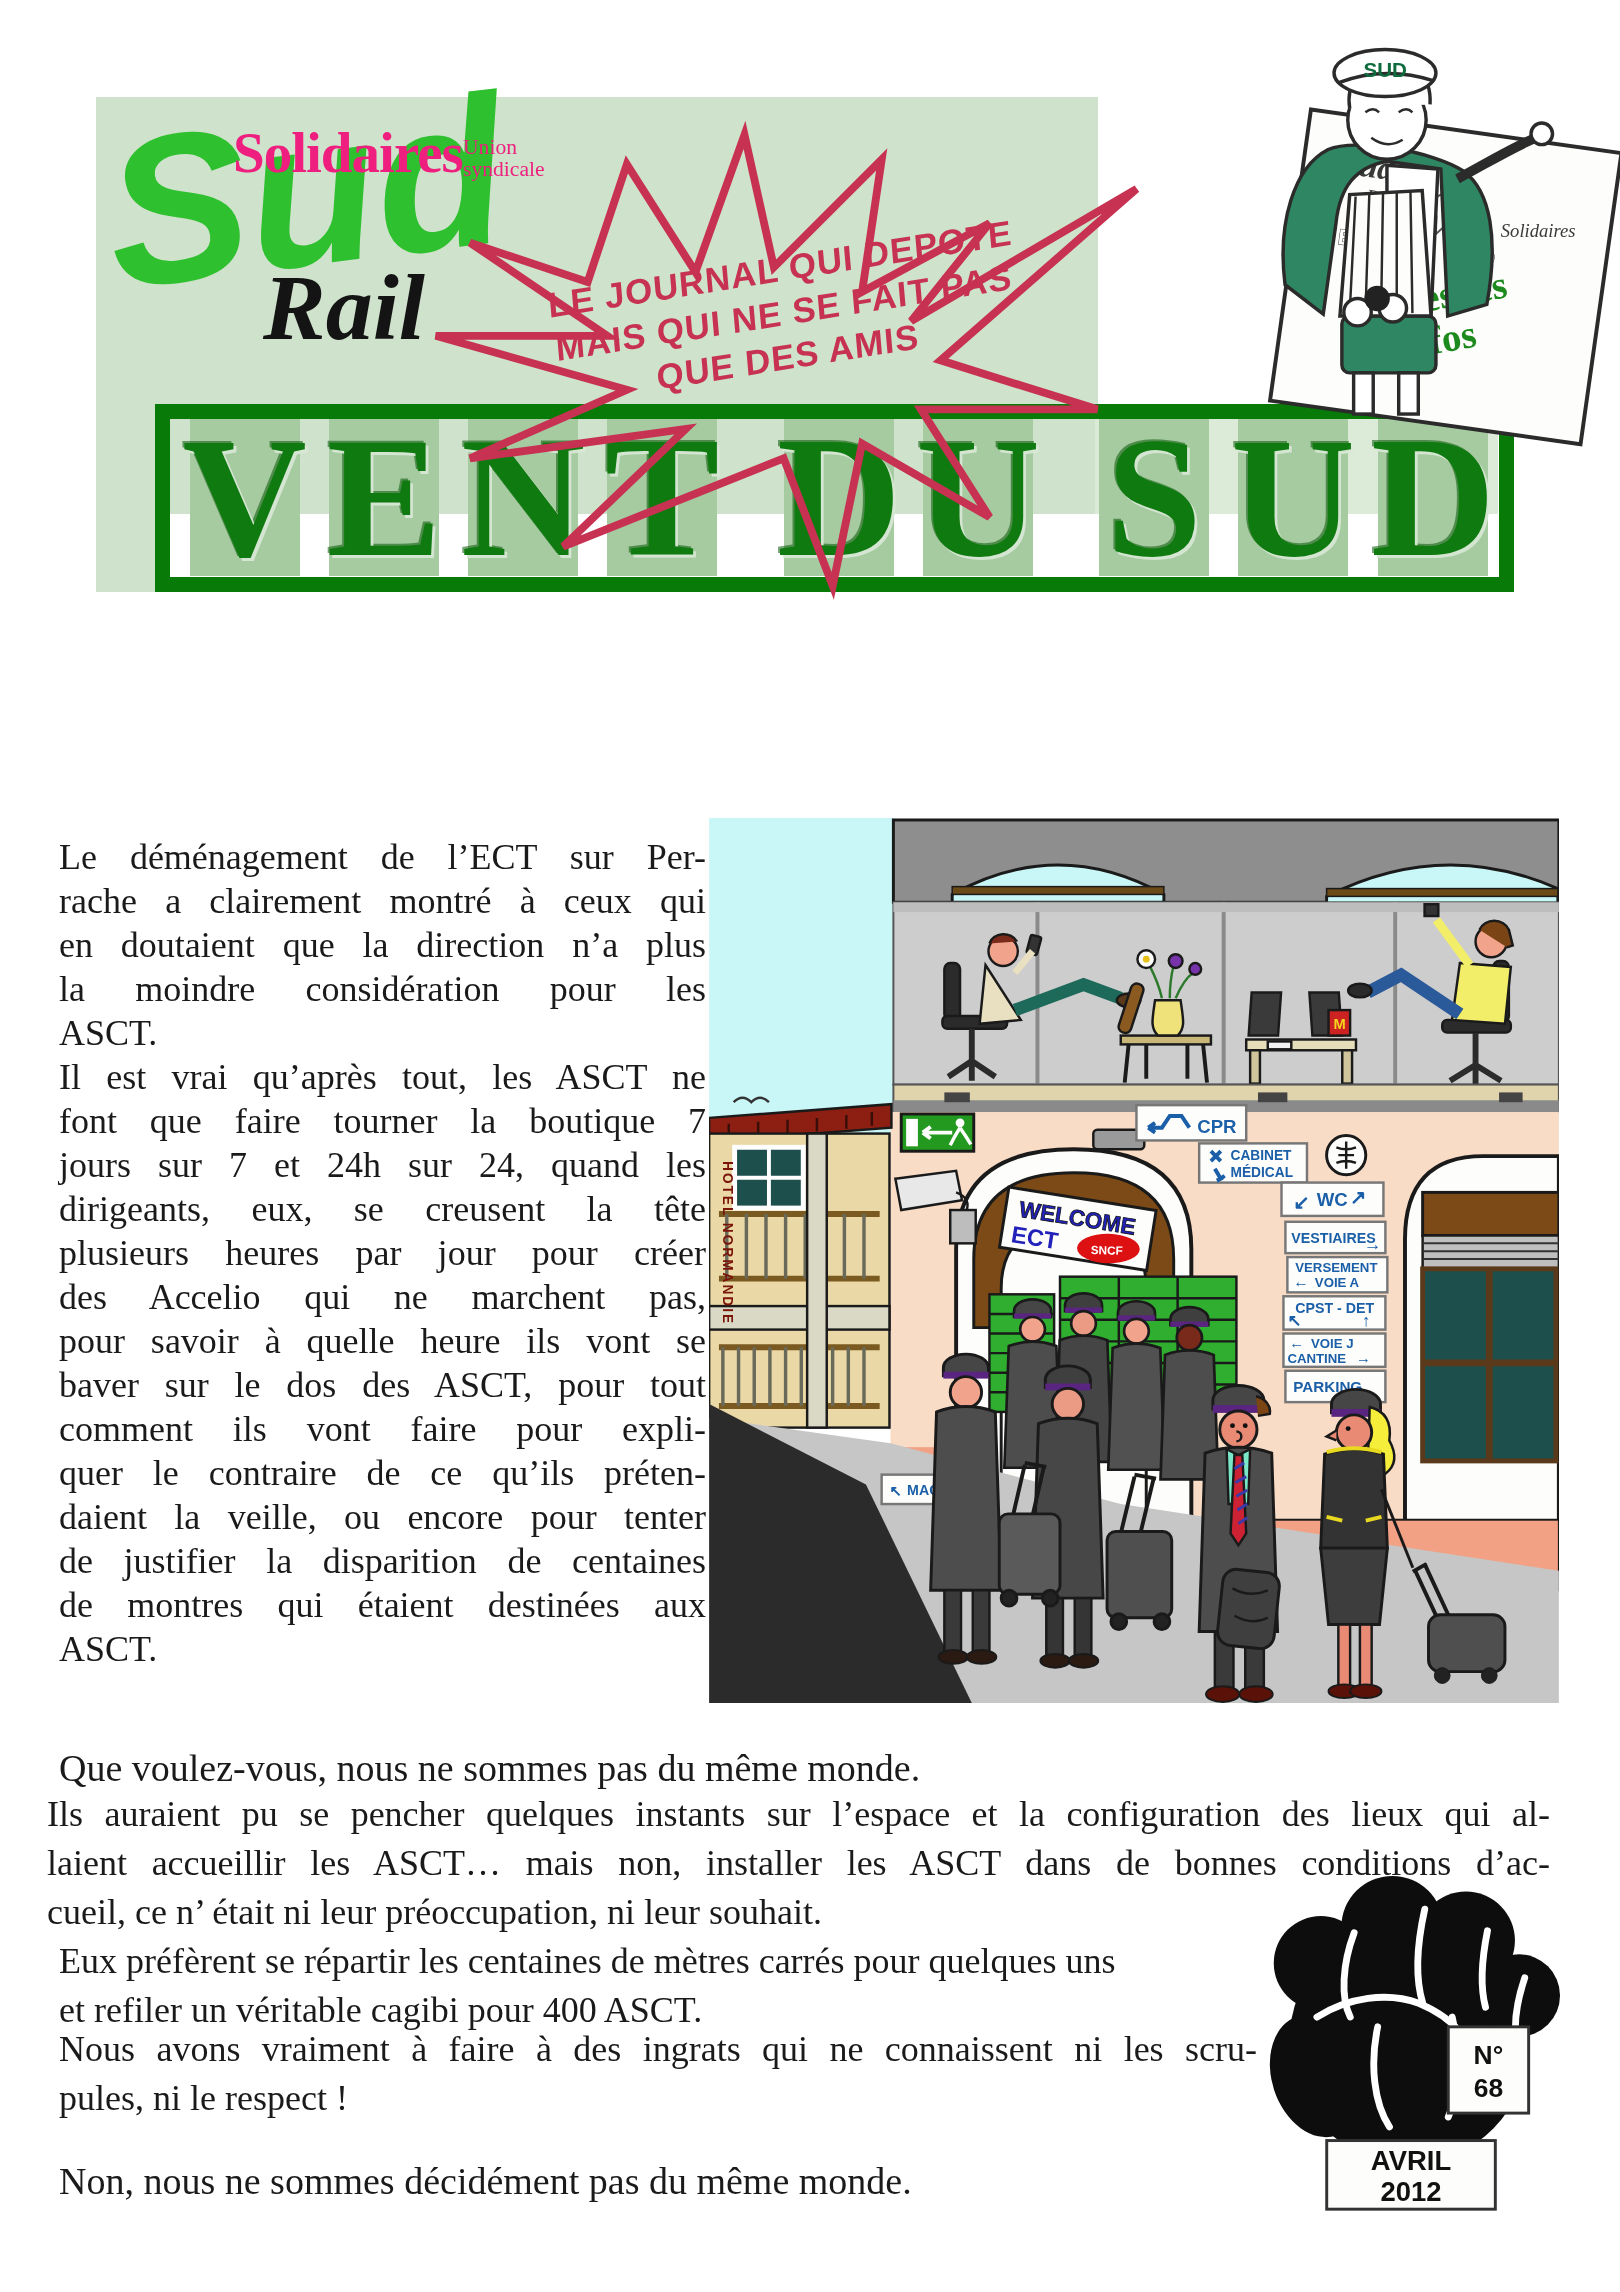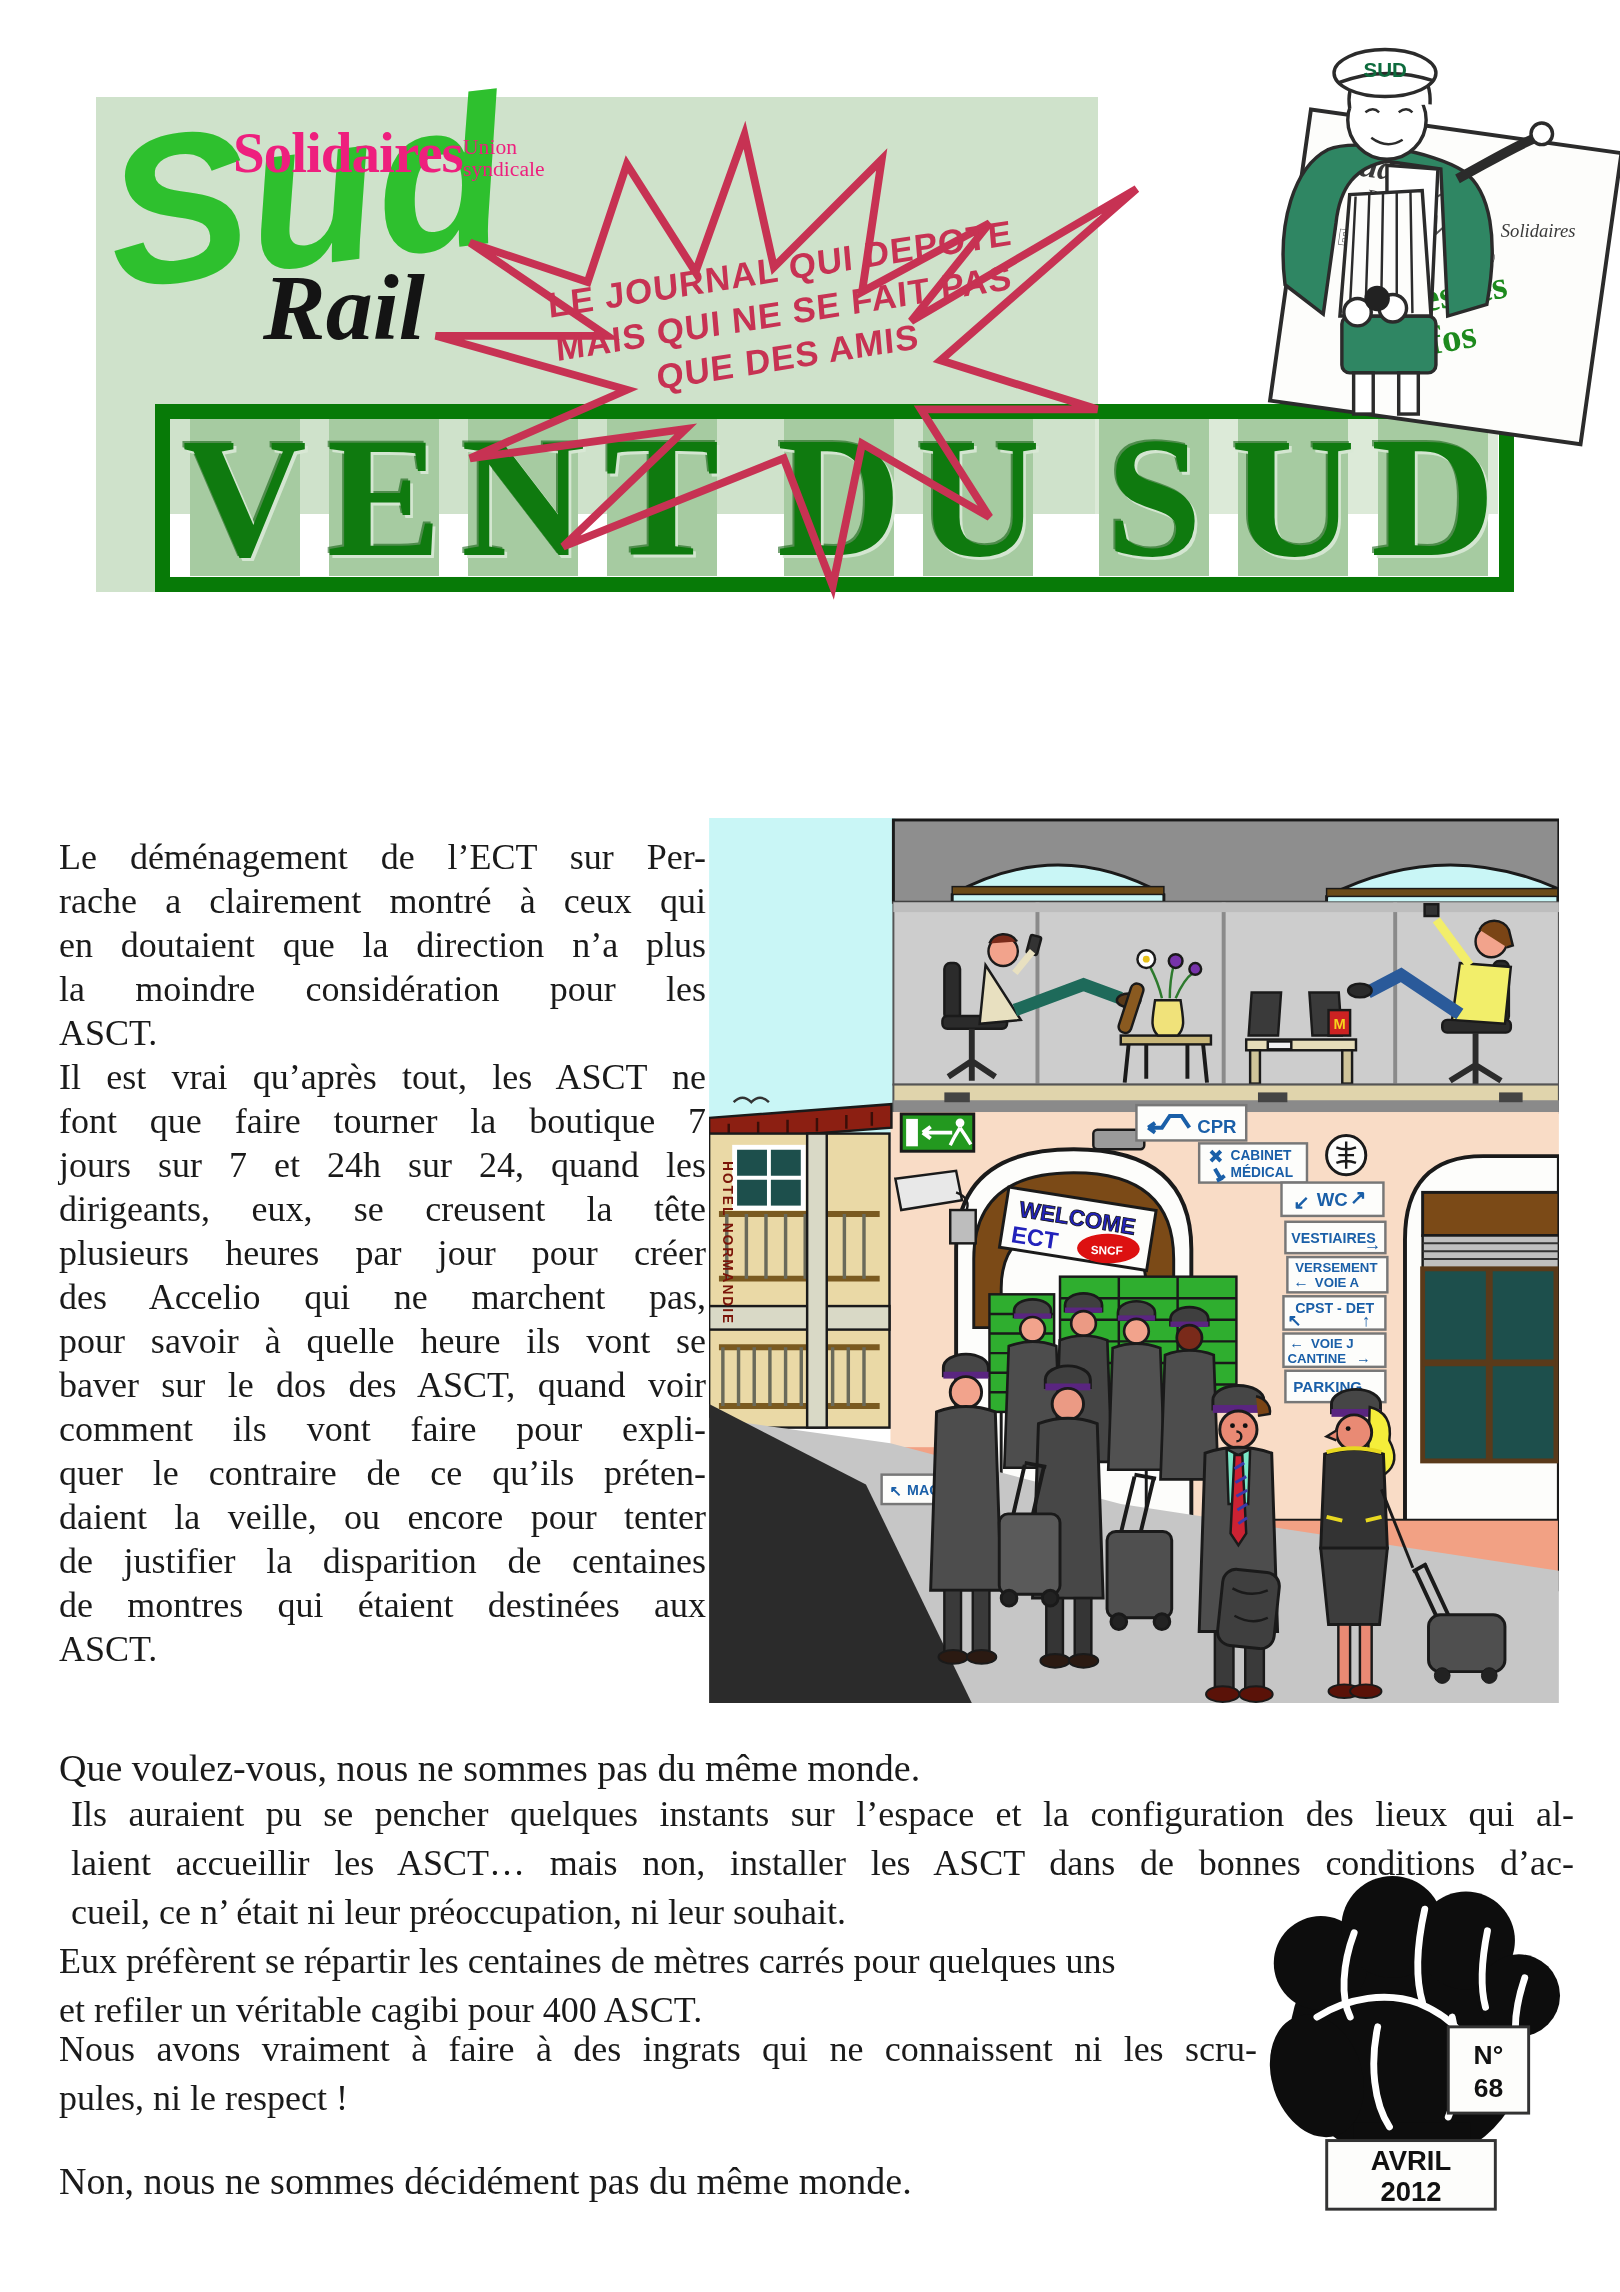--- a/index.html
+++ b/index.html
@@ -29,21 +29,21 @@
   .strip span{font-family:"Liberation Serif",serif;font-weight:bold;font-size:172px;line-height:157px;
               color:#0f7a0f;text-shadow:2.9px 2.9px 0 rgba(217,233,214,.9),-2px -2px 0 rgba(8,90,8,.55);}
   
   .headline{left:24.5px;top:588px;width:1568px;height:230px;display:flex;justify-content:center;}
   .headline span{font-family:"Liberation Sans",sans-serif;font-weight:bold;font-size:90px;
                  letter-spacing:-3.9px;color:#1c1c1c;transform:scaleY(2.35);transform-origin:50% 12%;white-space:nowrap;}
   
   .col{left:59px;top:835px;width:647px;font-size:36px;line-height:44px;}
   .jl{text-align:justify;text-align-last:justify;}
   .p-monde{left:59px;top:1718px;width:1529px;font-size:38px;margin-top:28px;}
-  .p-ils{left:71px;top:1790px;width:1503px;font-size:36px;line-height:49px;}
+  .p-ils{left:47px;top:1790px;width:1503px;font-size:36px;line-height:49px;}
   .p-eux-wrap{left:59px;top:1937px;width:1274px;font-size:36px;line-height:49px;}
   .p-ingrats{left:59px;top:2025px;width:1198px;font-size:36px;line-height:49px;}
   .p-non{left:59px;top:2159px;width:1274px;font-size:38px;}
   .cartoon{left:709px;top:818px;}
   .mascot{left:1093px;top:21.6px;width:534px;height:400px;overflow:visible;}
   .fist{left:1260px;top:1870px;}
 </style>
 </head>
 <body>
 
@@ -142,21 +142,21 @@
       <div class="jl">en doutaient que la direction n’a plus</div>
       <div class="jl">la moindre considération pour les</div>
       <div>ASCT.</div>
       <div class="jl">Il est vrai qu’après tout, les ASCT ne</div>
       <div class="jl">font que faire tourner la boutique 7</div>
       <div class="jl">jours sur 7 et 24h sur 24, quand les</div>
       <div class="jl">dirigeants, eux, se creusent la tête</div>
       <div class="jl">plusieurs heures par jour pour créer</div>
       <div class="jl">des Accelio qui ne marchent pas,</div>
       <div class="jl">pour savoir à quelle heure ils vont se</div>
-      <div class="jl">baver sur le dos des ASCT, quand voir</div>
+      <div class="jl">baver sur le dos des ASCT, pour tout</div>
       <div class="jl">comment ils vont faire pour expli-</div>
       <div class="jl">quer le contraire de ce qu’ils préten-</div>
       <div class="jl">daient la veille, ou encore pour tenter</div>
       <div class="jl">de justifier la disparition de centaines</div>
       <div class="jl">de montres qui étaient destinées aux</div>
       <div>ASCT.</div>
     </div>
 
   <svg class="abs cartoon" width="850" height="885" viewBox="0 0 867 903">
     <rect width="867" height="903" fill="#fff"></rect>

